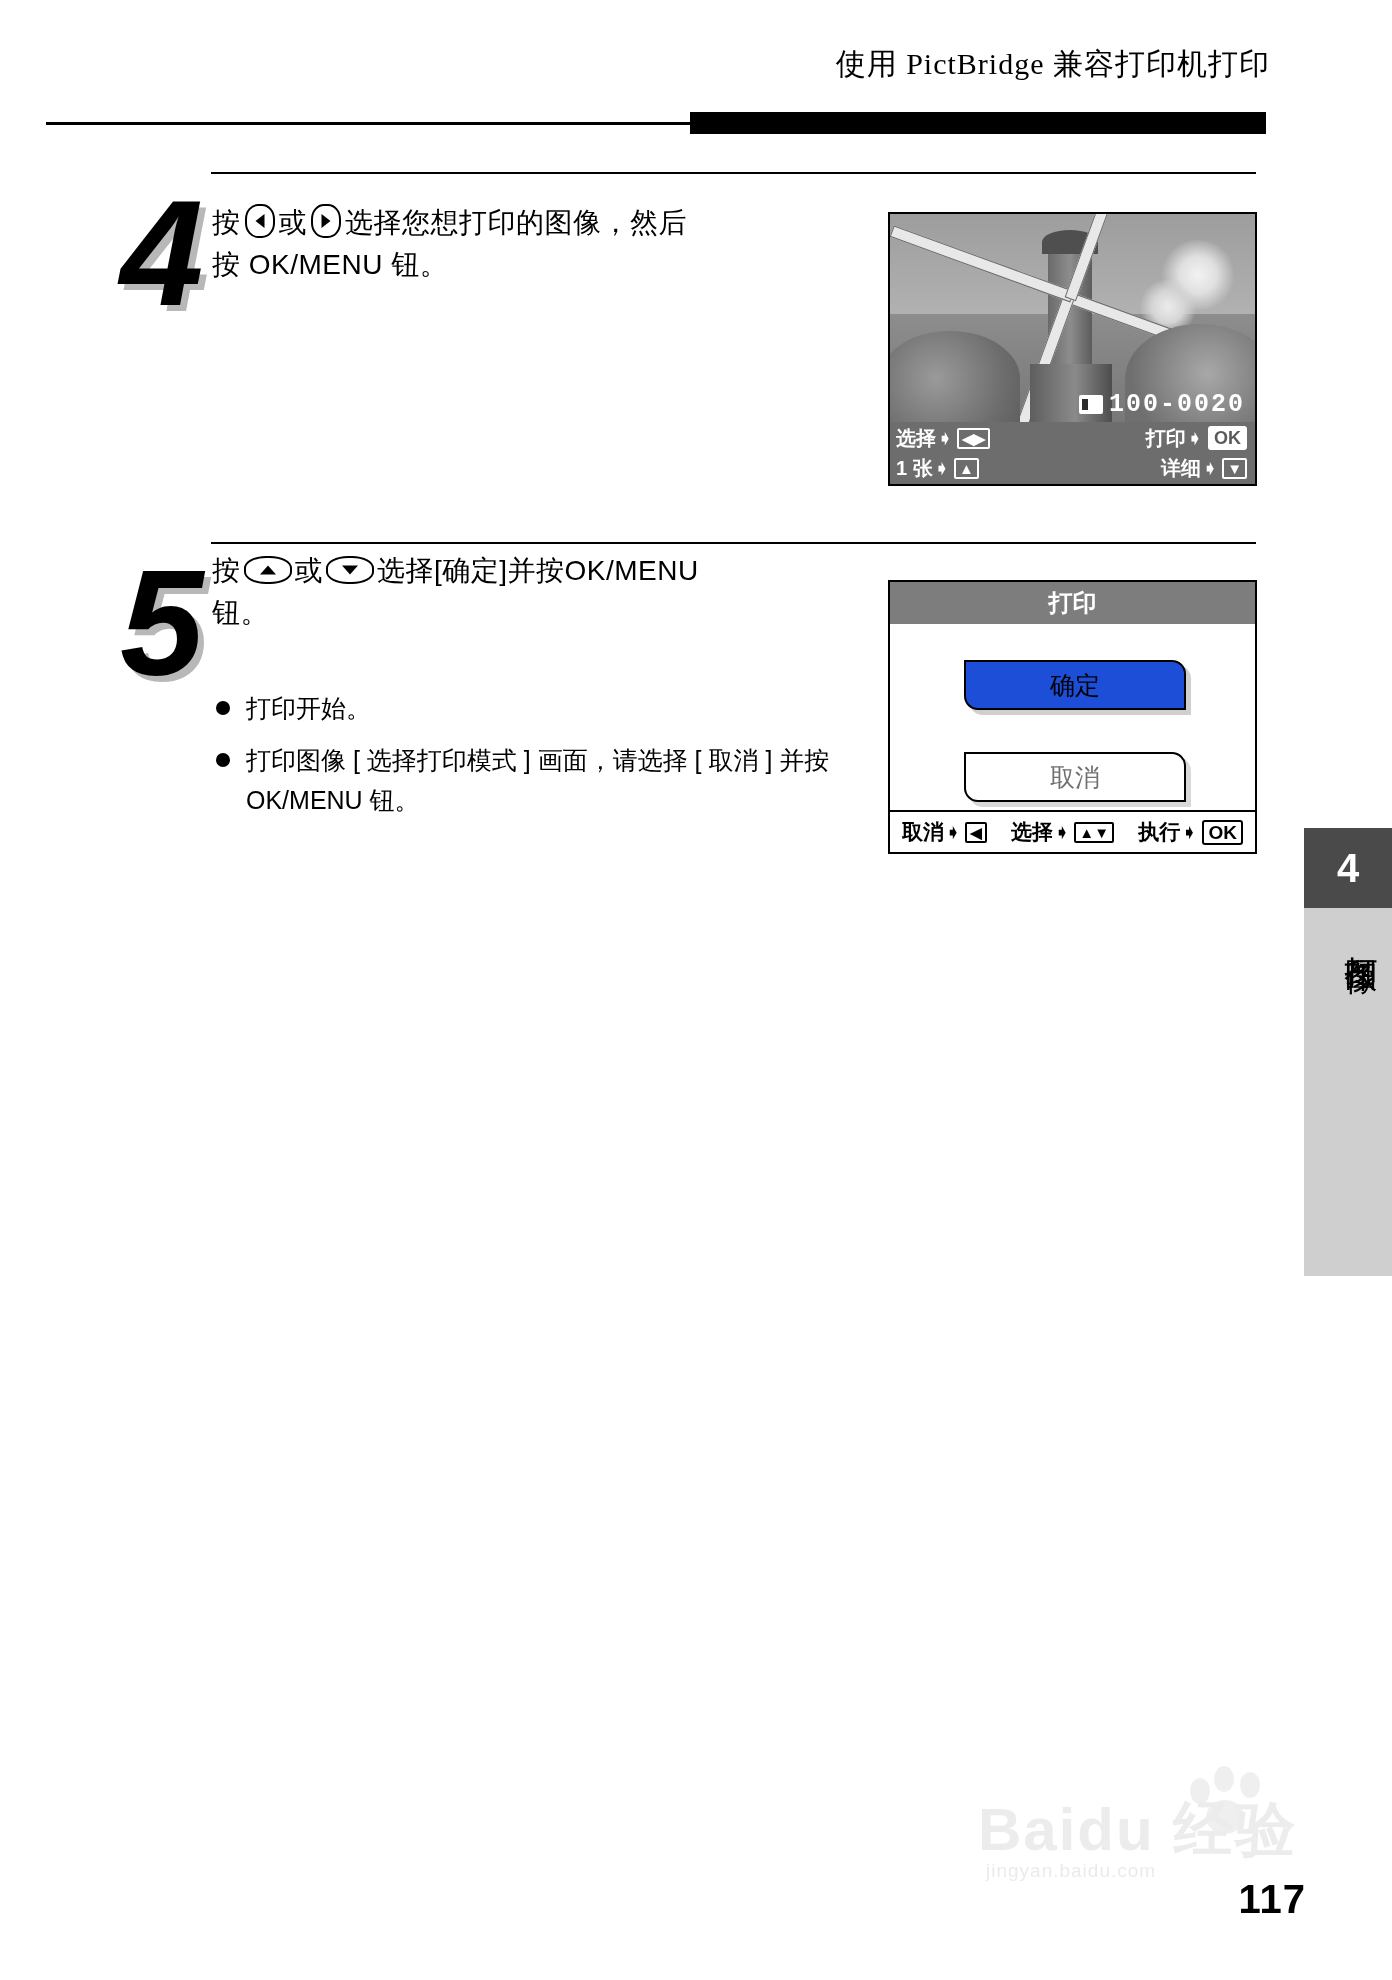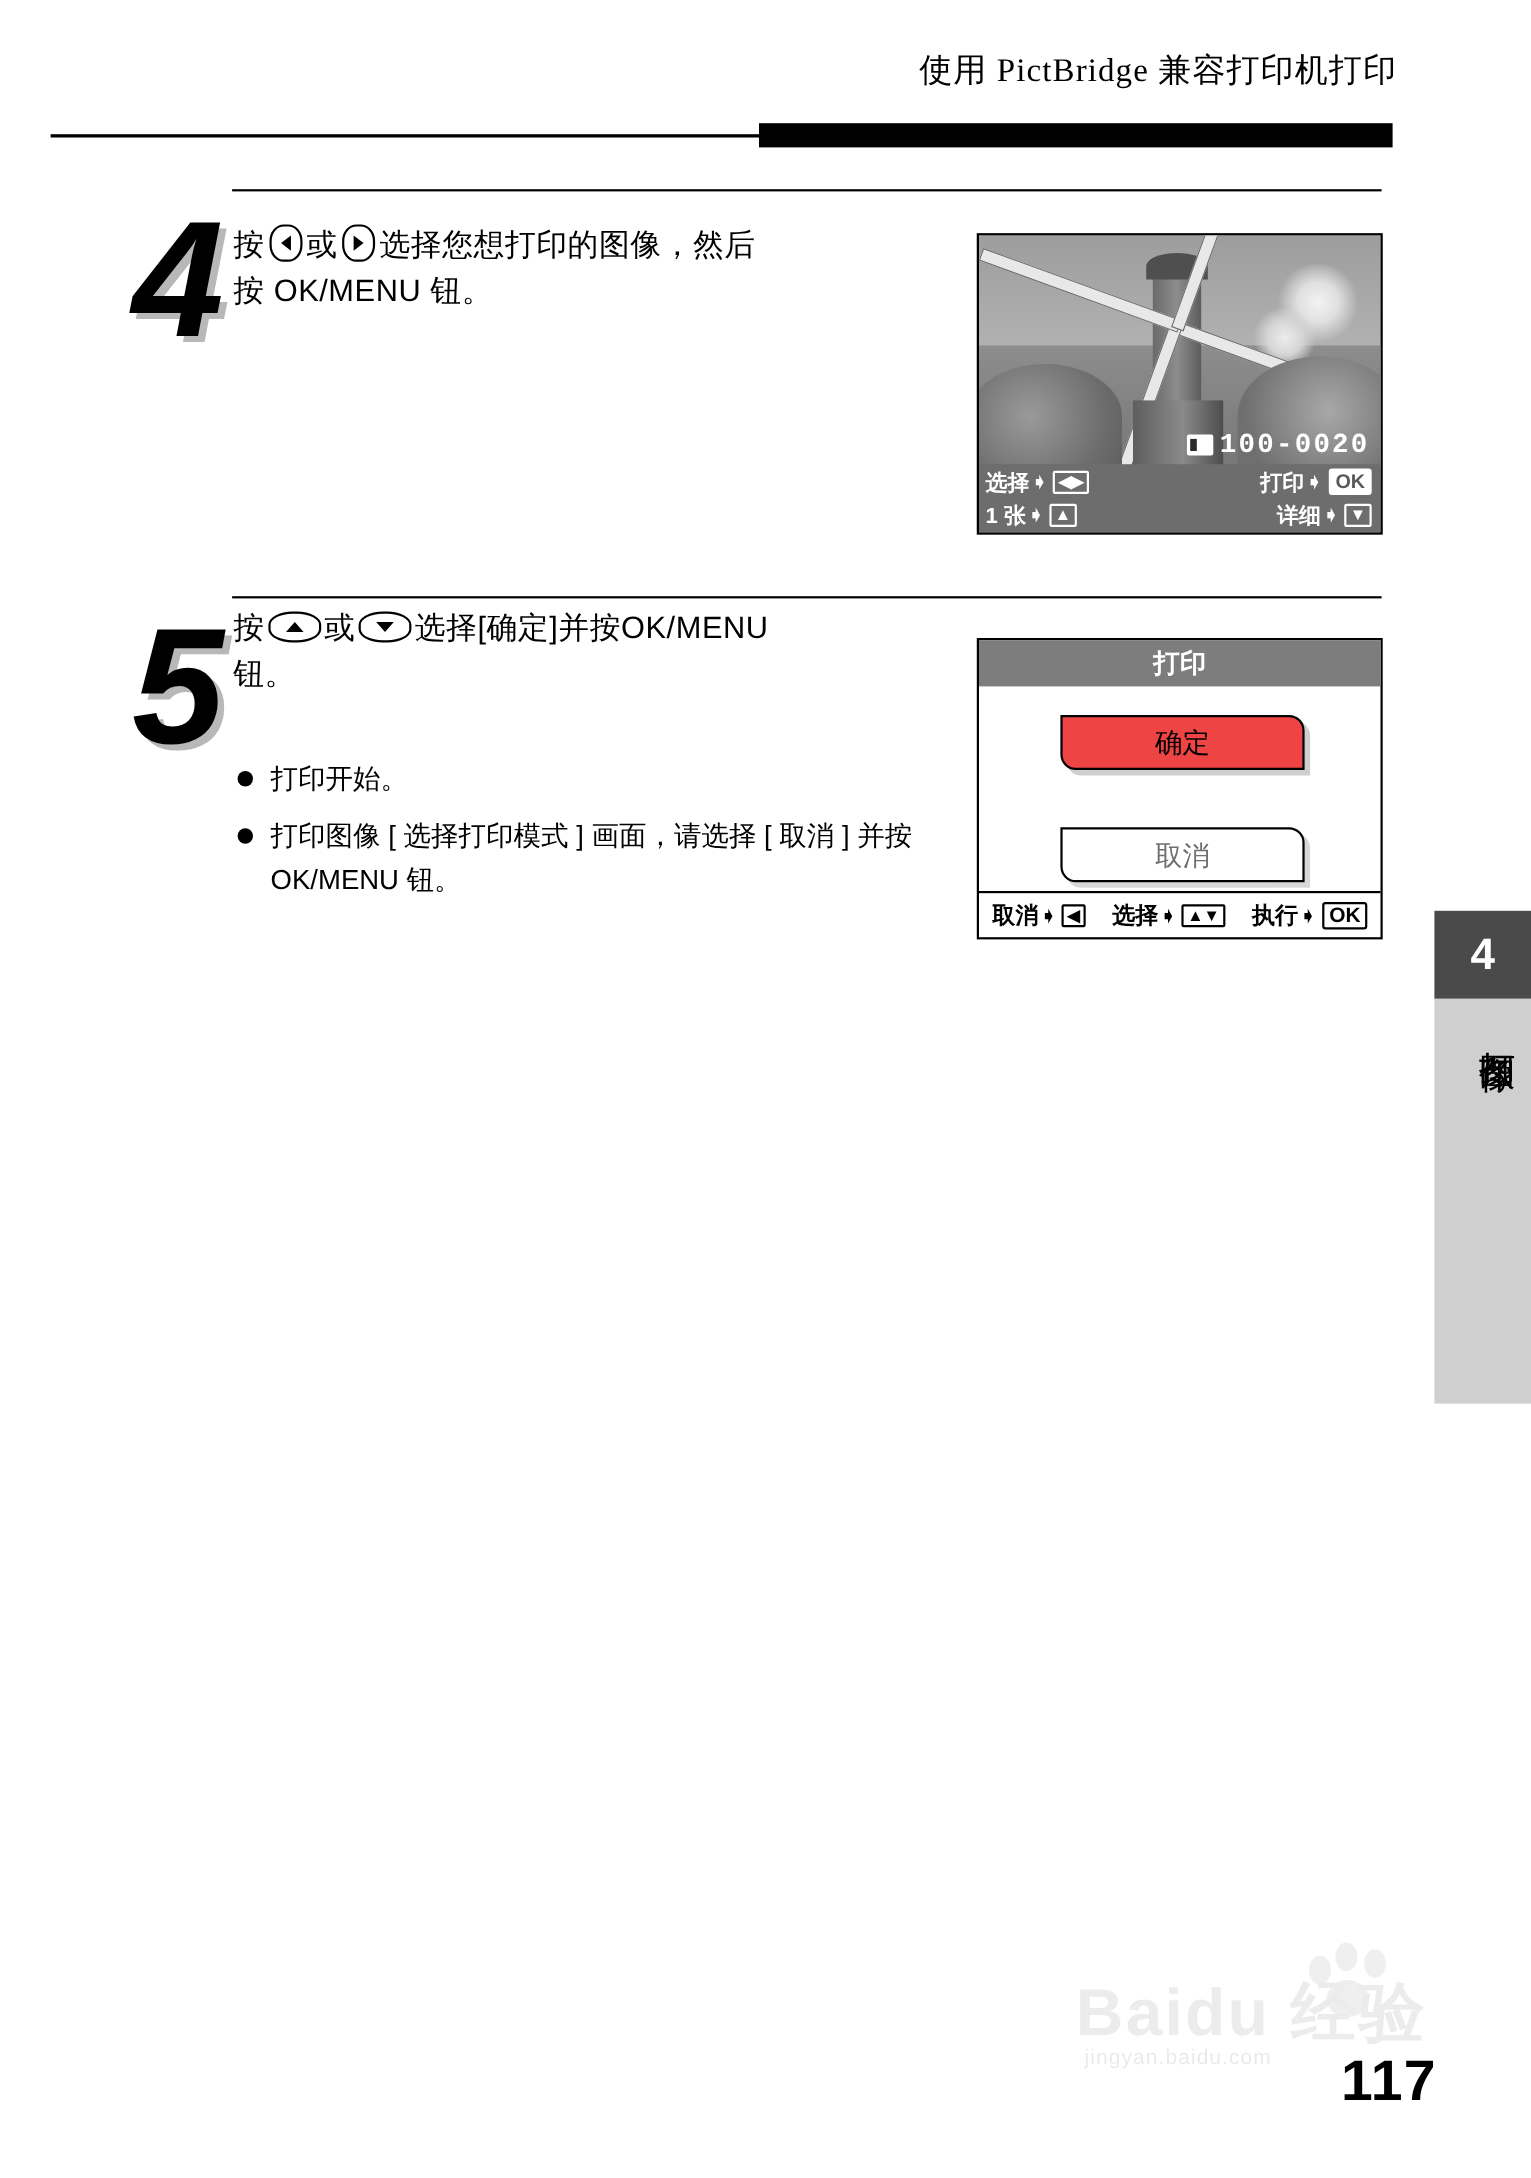--- a/index.html
+++ b/index.html
@@ -328,22 +328,22 @@
     width: 218px;
     height: 46px;
     border: 2px solid #000;
     border-radius: 0 14px 0 14px;
     display: flex;
     align-items: center;
     justify-content: center;
     font-size: 25px;
   }
   .lcd2 .btn-ok {
-    top: 68px;
-    background: #ef4444;
+    top: 78px;
+    background: #1d4ed8;
     box-shadow: 5px 5px 0 #cfcfcf;
   }
   .lcd2 .btn-cancel {
     top: 170px;
     background: #fff;
     color: #6f6f6f;
     box-shadow: 5px 5px 0 #d8d8d8;
   }
   .lcd2 .footer {
     position: absolute;
@@ -417,21 +417,21 @@
     text-orientation: upright;
     color: #000;
     font-weight: 500;
   }
 
   
   .page-number {
     position: absolute;
     right: 86px;
     bottom: 58px;
-    font-size: 52px;
+    font-size: 40px;
     font-weight: bold;
     letter-spacing: 1px;
   }
 
   
   .watermark {
     position: absolute;
     right: 94px;
     bottom: 96px;
     width: 320px;

